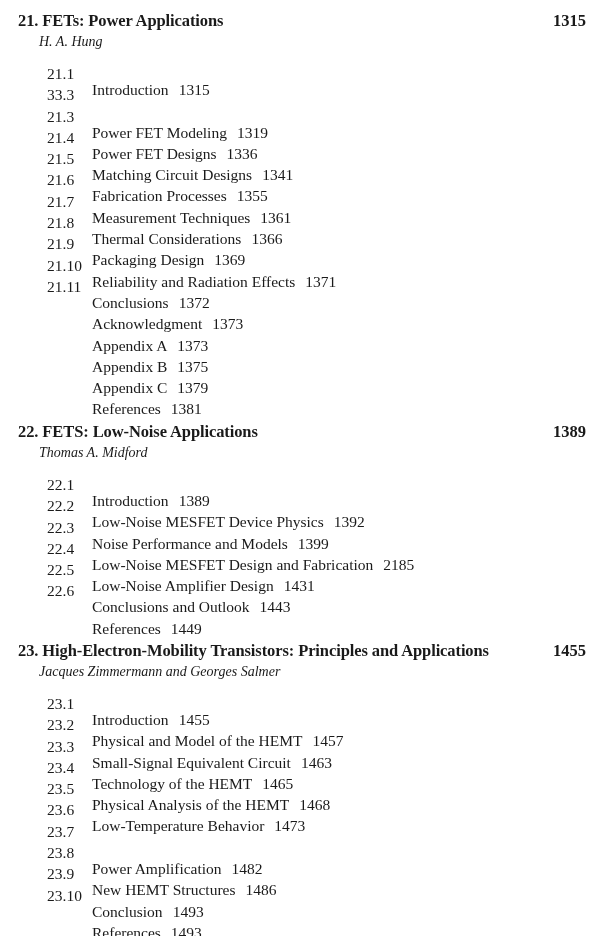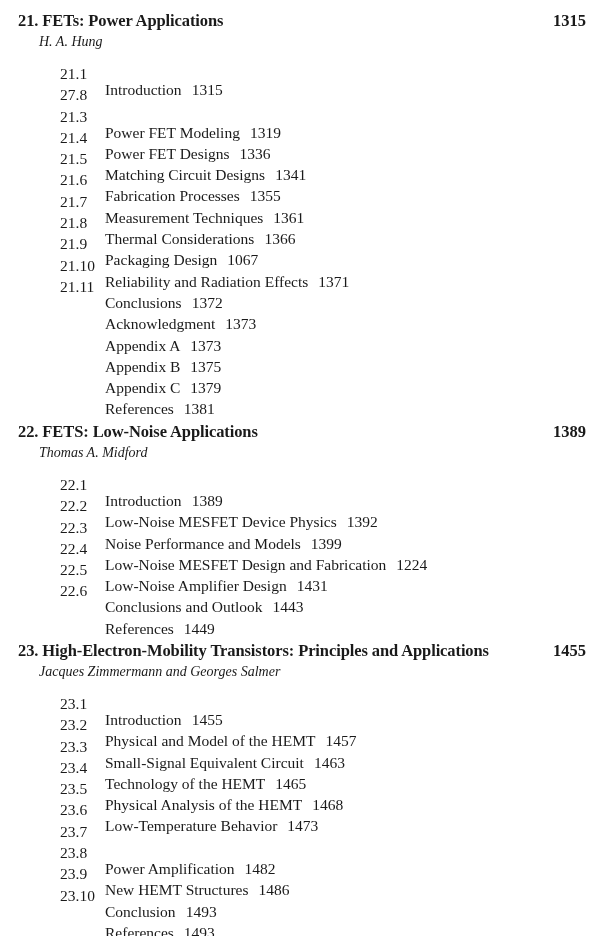--- a/index.html
+++ b/index.html
@@ -53,21 +53,21 @@
       font-size: 14px;
       height: 20px;
       line-height: 18px;
       white-space: nowrap;
       font-family: Liberation Serif, serif;
     }
     .entries {
       margin-top: 10px;
       list-style: none;
       padding: 0;
-      margin-left: 17px;
+      margin-left: 4px;
     }
     .entry {
       position: relative;
       height: 21.3px;
       line-height: 21px;
       font-size: 15.5px;
       white-space: nowrap;
     }
     .entry-num {
       position: absolute;
@@ -92,21 +92,21 @@
       <span class="chapter-title">21. FETs: Power Applications</span>
       <span class="chapter-page">1315</span>
     </div>
     <div class="chapter-author">H. A. Hung</div>
     <ul class="entries">
         <li class="entry">
           <span class="entry-num">21.1</span>
           <span class="entry-text"><span class="entry-title">Introduction</span><span class="entry-page">1315</span></span>
         </li>
         <li class="entry">
-          <span class="entry-num">27.8</span>
+          <span class="entry-num">33.3</span>
         </li>
         <li class="entry">
           <span class="entry-num">21.3</span>
           <span class="entry-text"><span class="entry-title">Power FET Modeling</span><span class="entry-page">1319</span></span>
         </li>
         <li class="entry">
           <span class="entry-num">21.4</span>
           <span class="entry-text"><span class="entry-title">Power FET Designs</span><span class="entry-page">1336</span></span>
         </li>
         <li class="entry">
@@ -120,21 +120,21 @@
         <li class="entry">
           <span class="entry-num">21.7</span>
           <span class="entry-text"><span class="entry-title">Measurement Techniques</span><span class="entry-page">1361</span></span>
         </li>
         <li class="entry">
           <span class="entry-num">21.8</span>
           <span class="entry-text"><span class="entry-title">Thermal Considerations</span><span class="entry-page">1366</span></span>
         </li>
         <li class="entry">
           <span class="entry-num">21.9</span>
-          <span class="entry-text"><span class="entry-title">Packaging Design</span><span class="entry-page">1067</span></span>
+          <span class="entry-text"><span class="entry-title">Packaging Design</span><span class="entry-page">1369</span></span>
         </li>
         <li class="entry">
           <span class="entry-num">21.10</span>
           <span class="entry-text"><span class="entry-title">Reliability and Radiation Effects</span><span class="entry-page">1371</span></span>
         </li>
         <li class="entry">
           <span class="entry-num">21.11</span>
           <span class="entry-text"><span class="entry-title">Conclusions</span><span class="entry-page">1372</span></span>
         </li>
         <li class="entry">
@@ -174,21 +174,21 @@
         <li class="entry">
           <span class="entry-num">22.2</span>
           <span class="entry-text"><span class="entry-title">Low-Noise MESFET Device Physics</span><span class="entry-page">1392</span></span>
         </li>
         <li class="entry">
           <span class="entry-num">22.3</span>
           <span class="entry-text"><span class="entry-title">Noise Performance and Models</span><span class="entry-page">1399</span></span>
         </li>
         <li class="entry">
           <span class="entry-num">22.4</span>
-          <span class="entry-text"><span class="entry-title">Low-Noise MESFET Design and Fabrication</span><span class="entry-page">1224</span></span>
+          <span class="entry-text"><span class="entry-title">Low-Noise MESFET Design and Fabrication</span><span class="entry-page">2185</span></span>
         </li>
         <li class="entry">
           <span class="entry-num">22.5</span>
           <span class="entry-text"><span class="entry-title">Low-Noise Amplifier Design</span><span class="entry-page">1431</span></span>
         </li>
         <li class="entry">
           <span class="entry-num">22.6</span>
           <span class="entry-text"><span class="entry-title">Conclusions and Outlook</span><span class="entry-page">1443</span></span>
         </li>
         <li class="entry">

